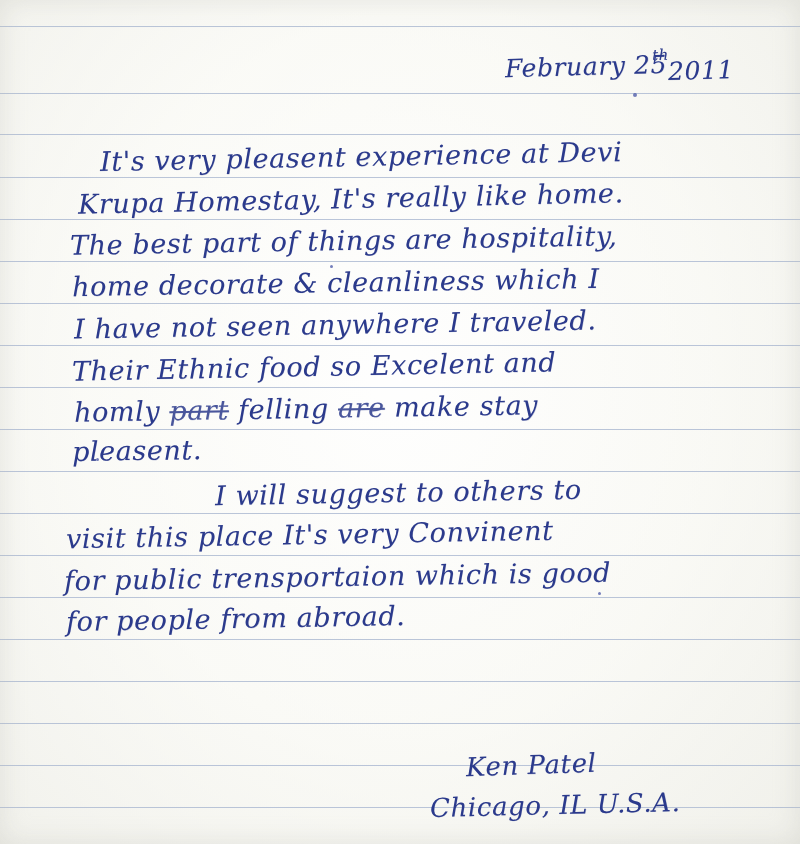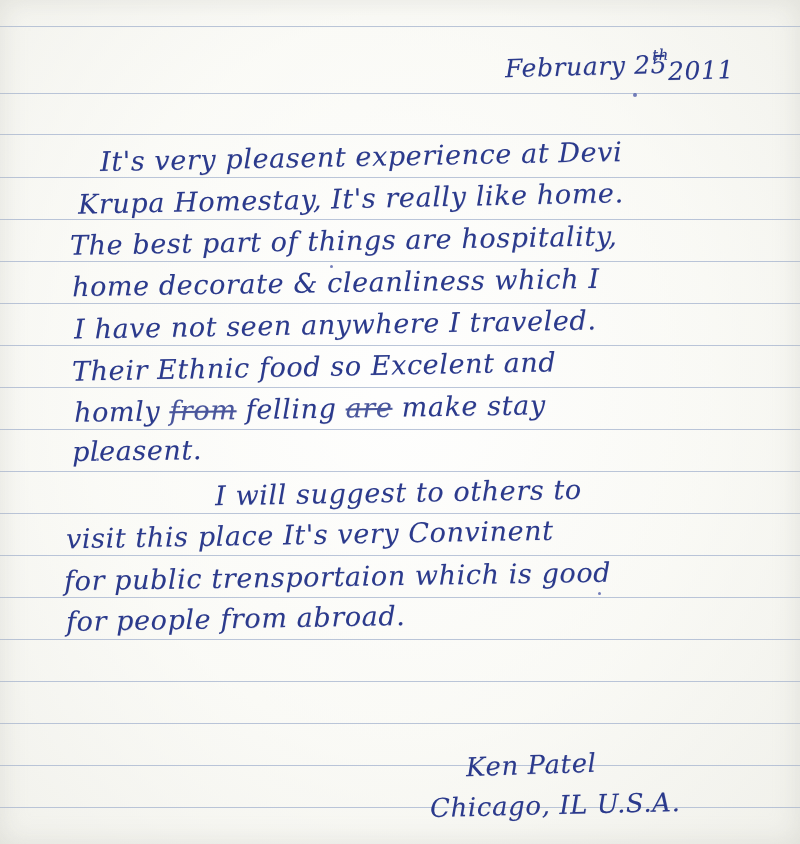--- a/index.html
+++ b/index.html
@@ -123,21 +123,21 @@
 
     <div class="hand body-line" style="left:100px; top:143px; transform:rotate(-1.1deg);">It's very pleasent experience at Devi</div>
     <div class="hand body-line" style="left:78px;  top:185px; transform:rotate(-1.2deg);">Krupa Homestay, It's really like home.</div>
     <div class="hand body-line" style="left:70px;  top:227px; transform:rotate(-1.0deg);">The best part of things are hospitality,</div>
     <div class="hand body-line" style="left:72px;  top:269px; transform:rotate(-0.9deg);">home decorate &amp; cleanliness which I</div>
     <div class="hand body-line" style="left:74px;  top:311px; transform:rotate(-1.0deg);">I have not seen anywhere I traveled.</div>
     <div class="hand body-line" style="left:72px;  top:353px; transform:rotate(-1.1deg);">Their Ethnic food so Excelent and</div>
 
     <div class="hand body-line" style="left:74px; top:395px; transform:rotate(-0.9deg);">
       <span>homly</span>
-      <span class="strike">from</span>
+      <span class="strike">part</span>
       <span>felling</span>
       <span class="strike">are</span>
       <span>make stay</span>
     </div>
 
     <div class="hand body-line" style="left:72px;  top:437px; transform:rotate(-0.8deg);">pleasent.</div>
     <div class="hand body-line" style="left:215px; top:479px; transform:rotate(-1.0deg);">I will suggest to others to</div>
     <div class="hand body-line" style="left:66px;  top:521px; transform:rotate(-1.0deg);">visit this place It's very Convinent</div>
     <div class="hand body-line" style="left:64px;  top:563px; transform:rotate(-0.9deg);">for public trensportaion which is good</div>
     <div class="hand body-line" style="left:66px;  top:605px; transform:rotate(-1.0deg);">for people from abroad.</div>

